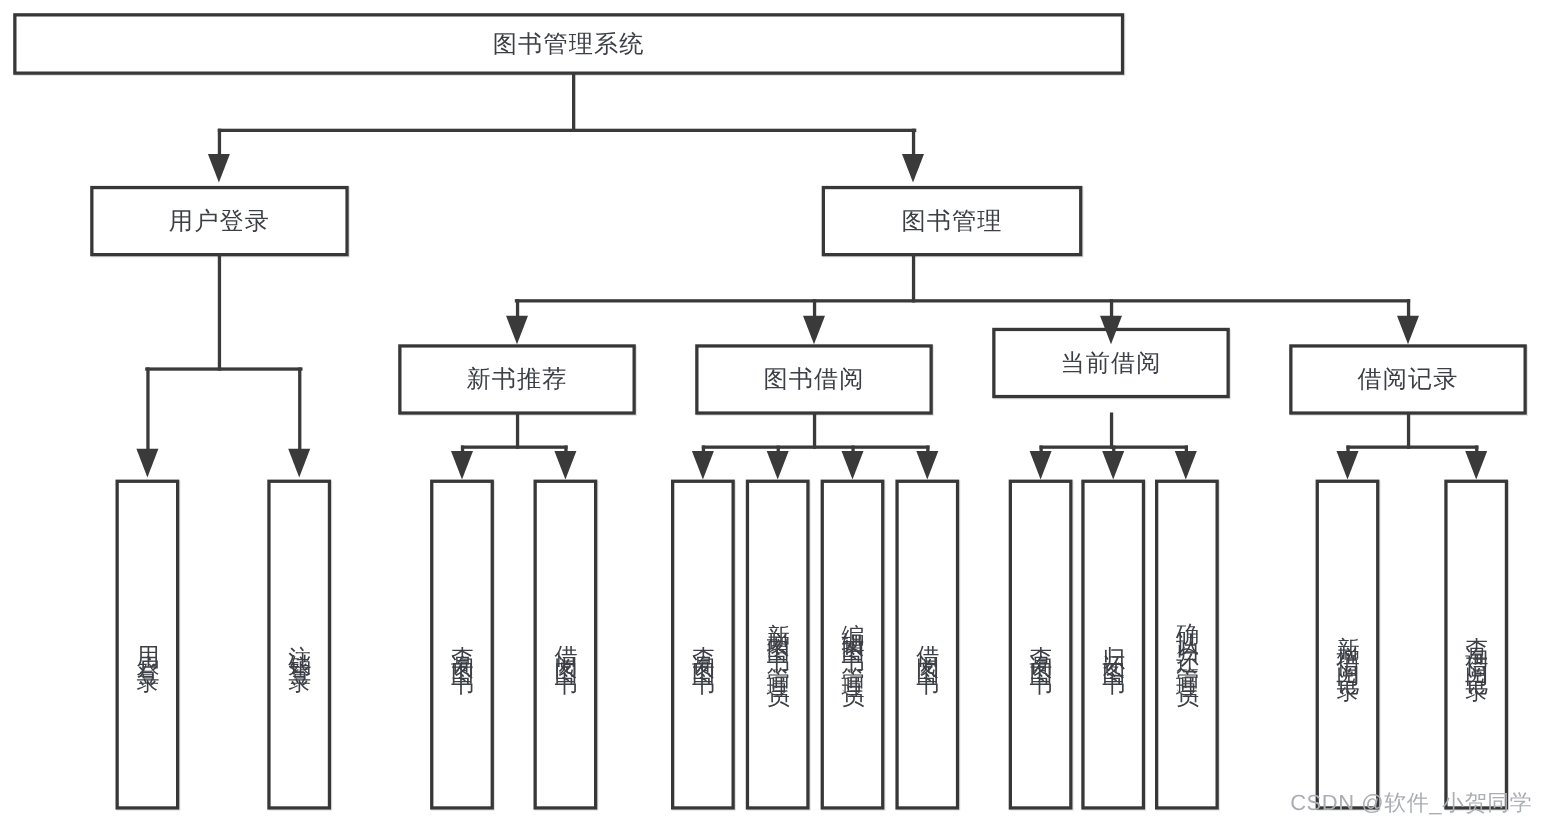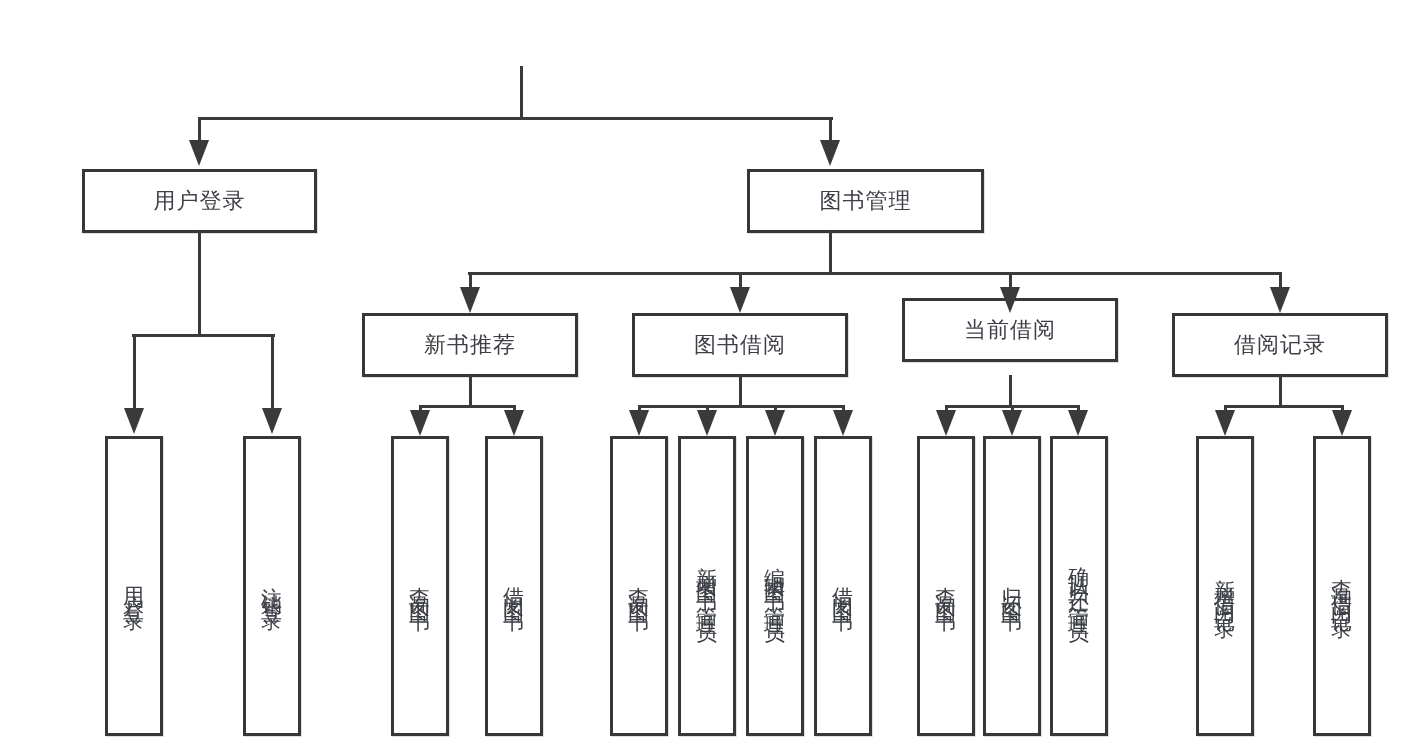--- a/index.html
+++ b/index.html
@@ -44,20 +44,21 @@
     font-size:20px;
     color:#aaadb2;
     letter-spacing:0.5px;
   }
 </style>
 </head>
 <body>
 
 <div class="canvas">
 
+  <div class="bx" style="left:12px;top:12px;width:1010px;height:56px;">图书管理系统</div>
 
   <div class="bx" style="left:82px;top:169px;width:235px;height:64px;">用户登录</div>
   <div class="bx" style="left:711px;top:169px;width:237px;height:64px;margin-left:36px;">图书管理</div>
 
   <div class="bx" style="left:632px;top:313px;width:216px;height:64px;">图书借阅</div>
   <div class="bx" style="left:362px;top:313px;width:216px;height:64px;">新书推荐</div>
   <div class="bx" style="left:902px;top:298px;width:216px;height:64px;">当前借阅</div>
   <div class="bx" style="left:1172px;top:313px;width:216px;height:64px;">借阅记录</div>
 
   <div class="bx col" style="left:105px;top:436px;width:58px;height:300px;">用户登录</div>
@@ -130,14 +131,15 @@
   <div class="v" style="left:1077px;top:405px;height:9px;"></div>
   <div class="arr" style="left:1068px;top:410px;"></div>
 
   <div class="v" style="left:1279px;top:375px;height:33px;"></div>
   <div class="h" style="left:1224px;top:405px;width:120px;"></div>
   <div class="v" style="left:1224px;top:405px;height:9px;"></div>
   <div class="arr" style="left:1215px;top:410px;"></div>
   <div class="v" style="left:1341px;top:405px;height:9px;"></div>
   <div class="arr" style="left:1332px;top:410px;"></div>
 
+  <div class="watermark">CSDN @软件_小贺同学</div>
 
 </div>
 
 </body></html>

